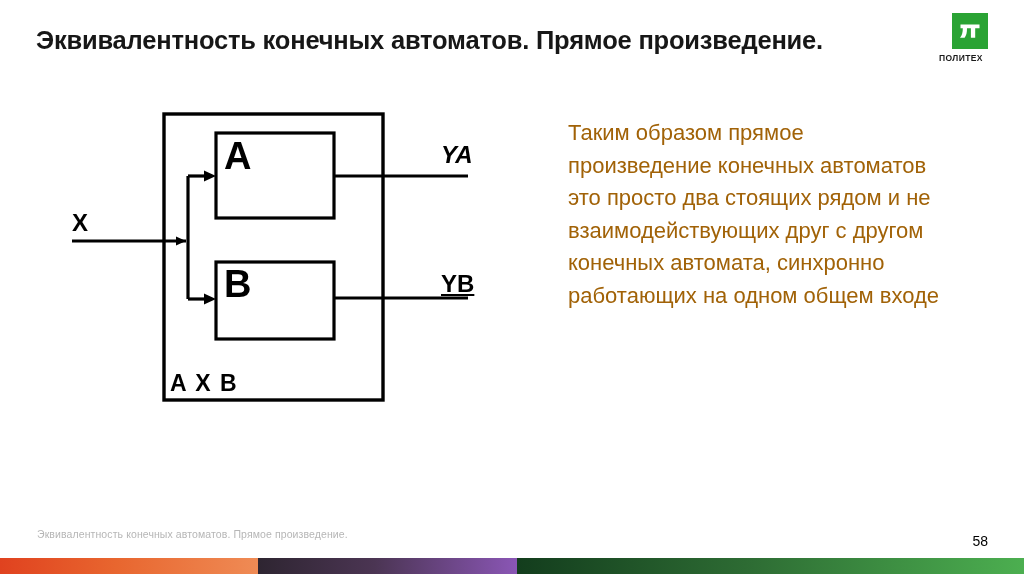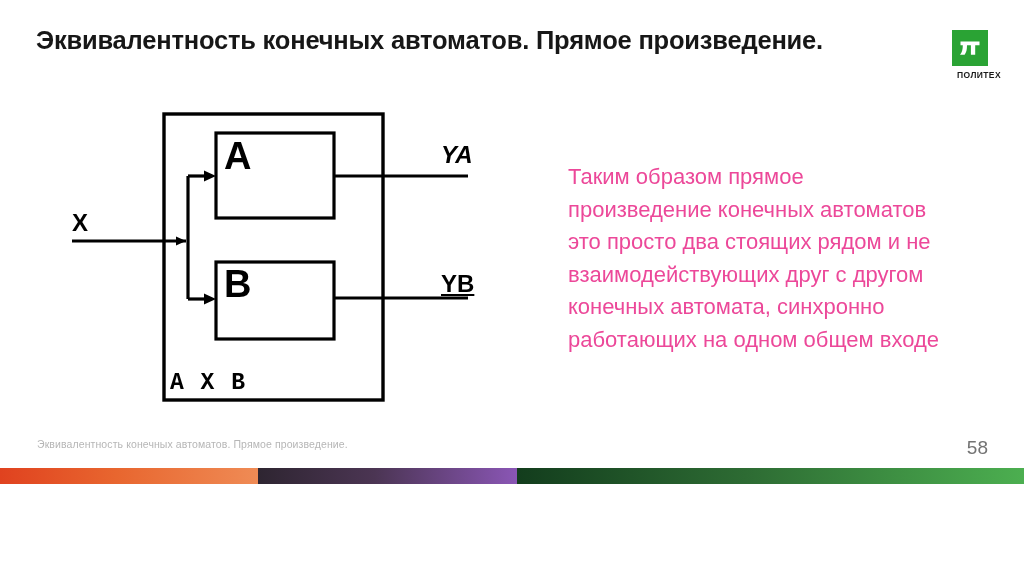--- a/index.html
+++ b/index.html
@@ -6,21 +6,21 @@
     margin: 0;
     padding: 0;
     background: #ffffff;
   }
   body {
     font-family: "Liberation Sans", sans-serif;
   }
   .slide {
     position: relative;
     width: 1024px;
-    height: 484px;
+    height: 574px;
     background: #ffffff;
     overflow: hidden;
   }
 
   
   .slide-title {
     position: absolute;
     left: 36px;
     top: 26px;
     width: 880px;
@@ -28,23 +28,23 @@
     font-weight: bold;
     color: #171717;
     letter-spacing: -0.2px;
     white-space: nowrap;
   }
 
   
   .logo-wrap {
     position: absolute;
     right: 23px;
-    top: 30px;
+    top: 13px;
     width: 62px;
-    text-align: right;
+    text-align: left;
   }
   .logo-mark {
     width: 36px;
     height: 36px;
     background: #2aa334;
     margin: 0 auto;
     position: relative;
   }
   .logo-mark svg { display: block; }
   .logo-caption {
@@ -74,50 +74,49 @@
     color: #000000;
     font-family: "Liberation Sans", sans-serif;
     font-weight: bold;
     line-height: 1;
   }
   .lbl-A  { left: 224px; top: 137px; font-size: 38px; }
   .lbl-B  { left: 224px; top: 265px; font-size: 38px; }
   .lbl-X  { left: 72px;  top: 211px; font-size: 24px; }
   .lbl-YA { left: 441px; top: 143px; font-size: 24px; font-style: italic; }
   .lbl-YB { left: 441px; top: 272px; font-size: 24px; text-decoration: underline; }
-  .lbl-AXB{ left: 170px; top: 372px; font-size: 23px; letter-spacing: 1.5px; font-family: Liberation Mono, monospace; }
+  .lbl-AXB{ left: 170px; top: 372px; font-size: 23px; letter-spacing: 1.5px; }
 
   
   .body-text {
     position: absolute;
     left: 568px;
     top: 117px;
     width: 372px;
     font-size: 22px;
     line-height: 32.5px;
-    color: #ec4899;
+    color: #a16207;
     font-weight: normal;
-    margin-top: 44px;
   }
 
   
   .footer-note {
     position: absolute;
     left: 37px;
     bottom: 34px;
     font-size: 10.5px;
     color: #b6b6b6;
     letter-spacing: 0.1px;
   }
   .footer-page {
     position: absolute;
     right: 36px;
     bottom: 25px;
-    font-size: 19px;
-    color: #737373;
+    font-size: 14px;
+    color: #000000;
   }
 
   
   .accent-bar {
     position: absolute;
     left: 0;
     bottom: 0;
     width: 1024px;
     height: 16px;
     display: flex;

